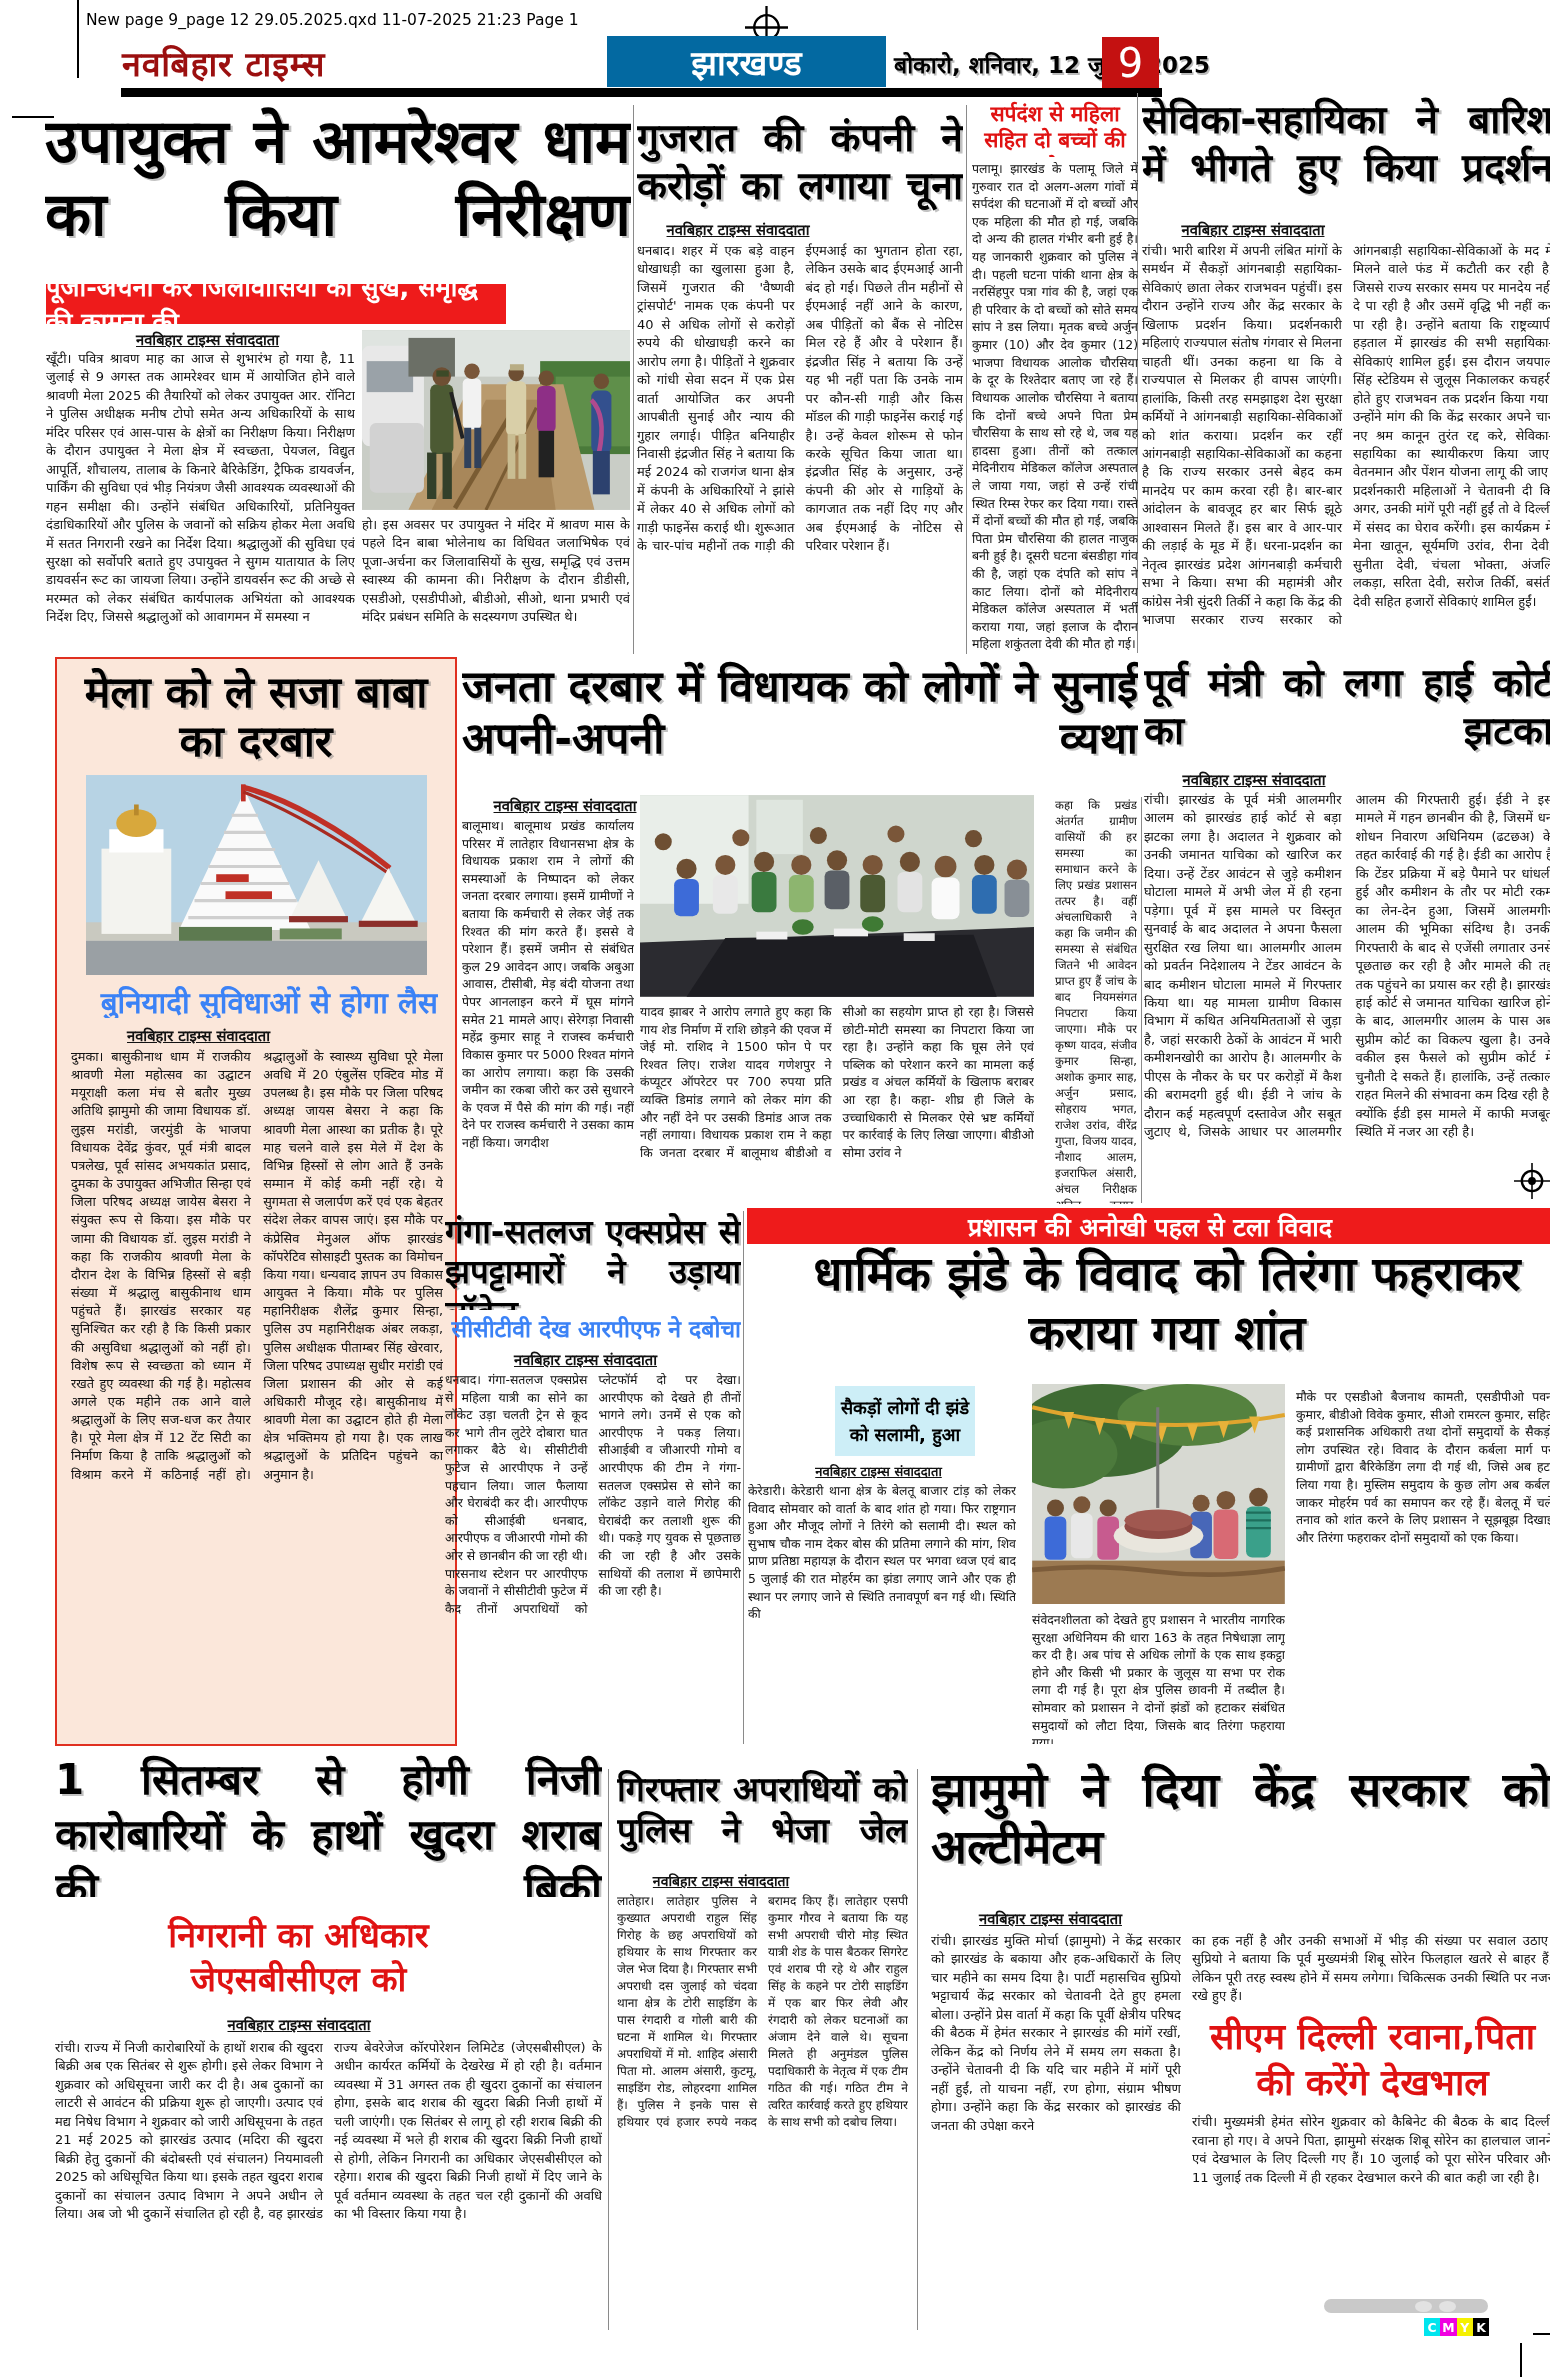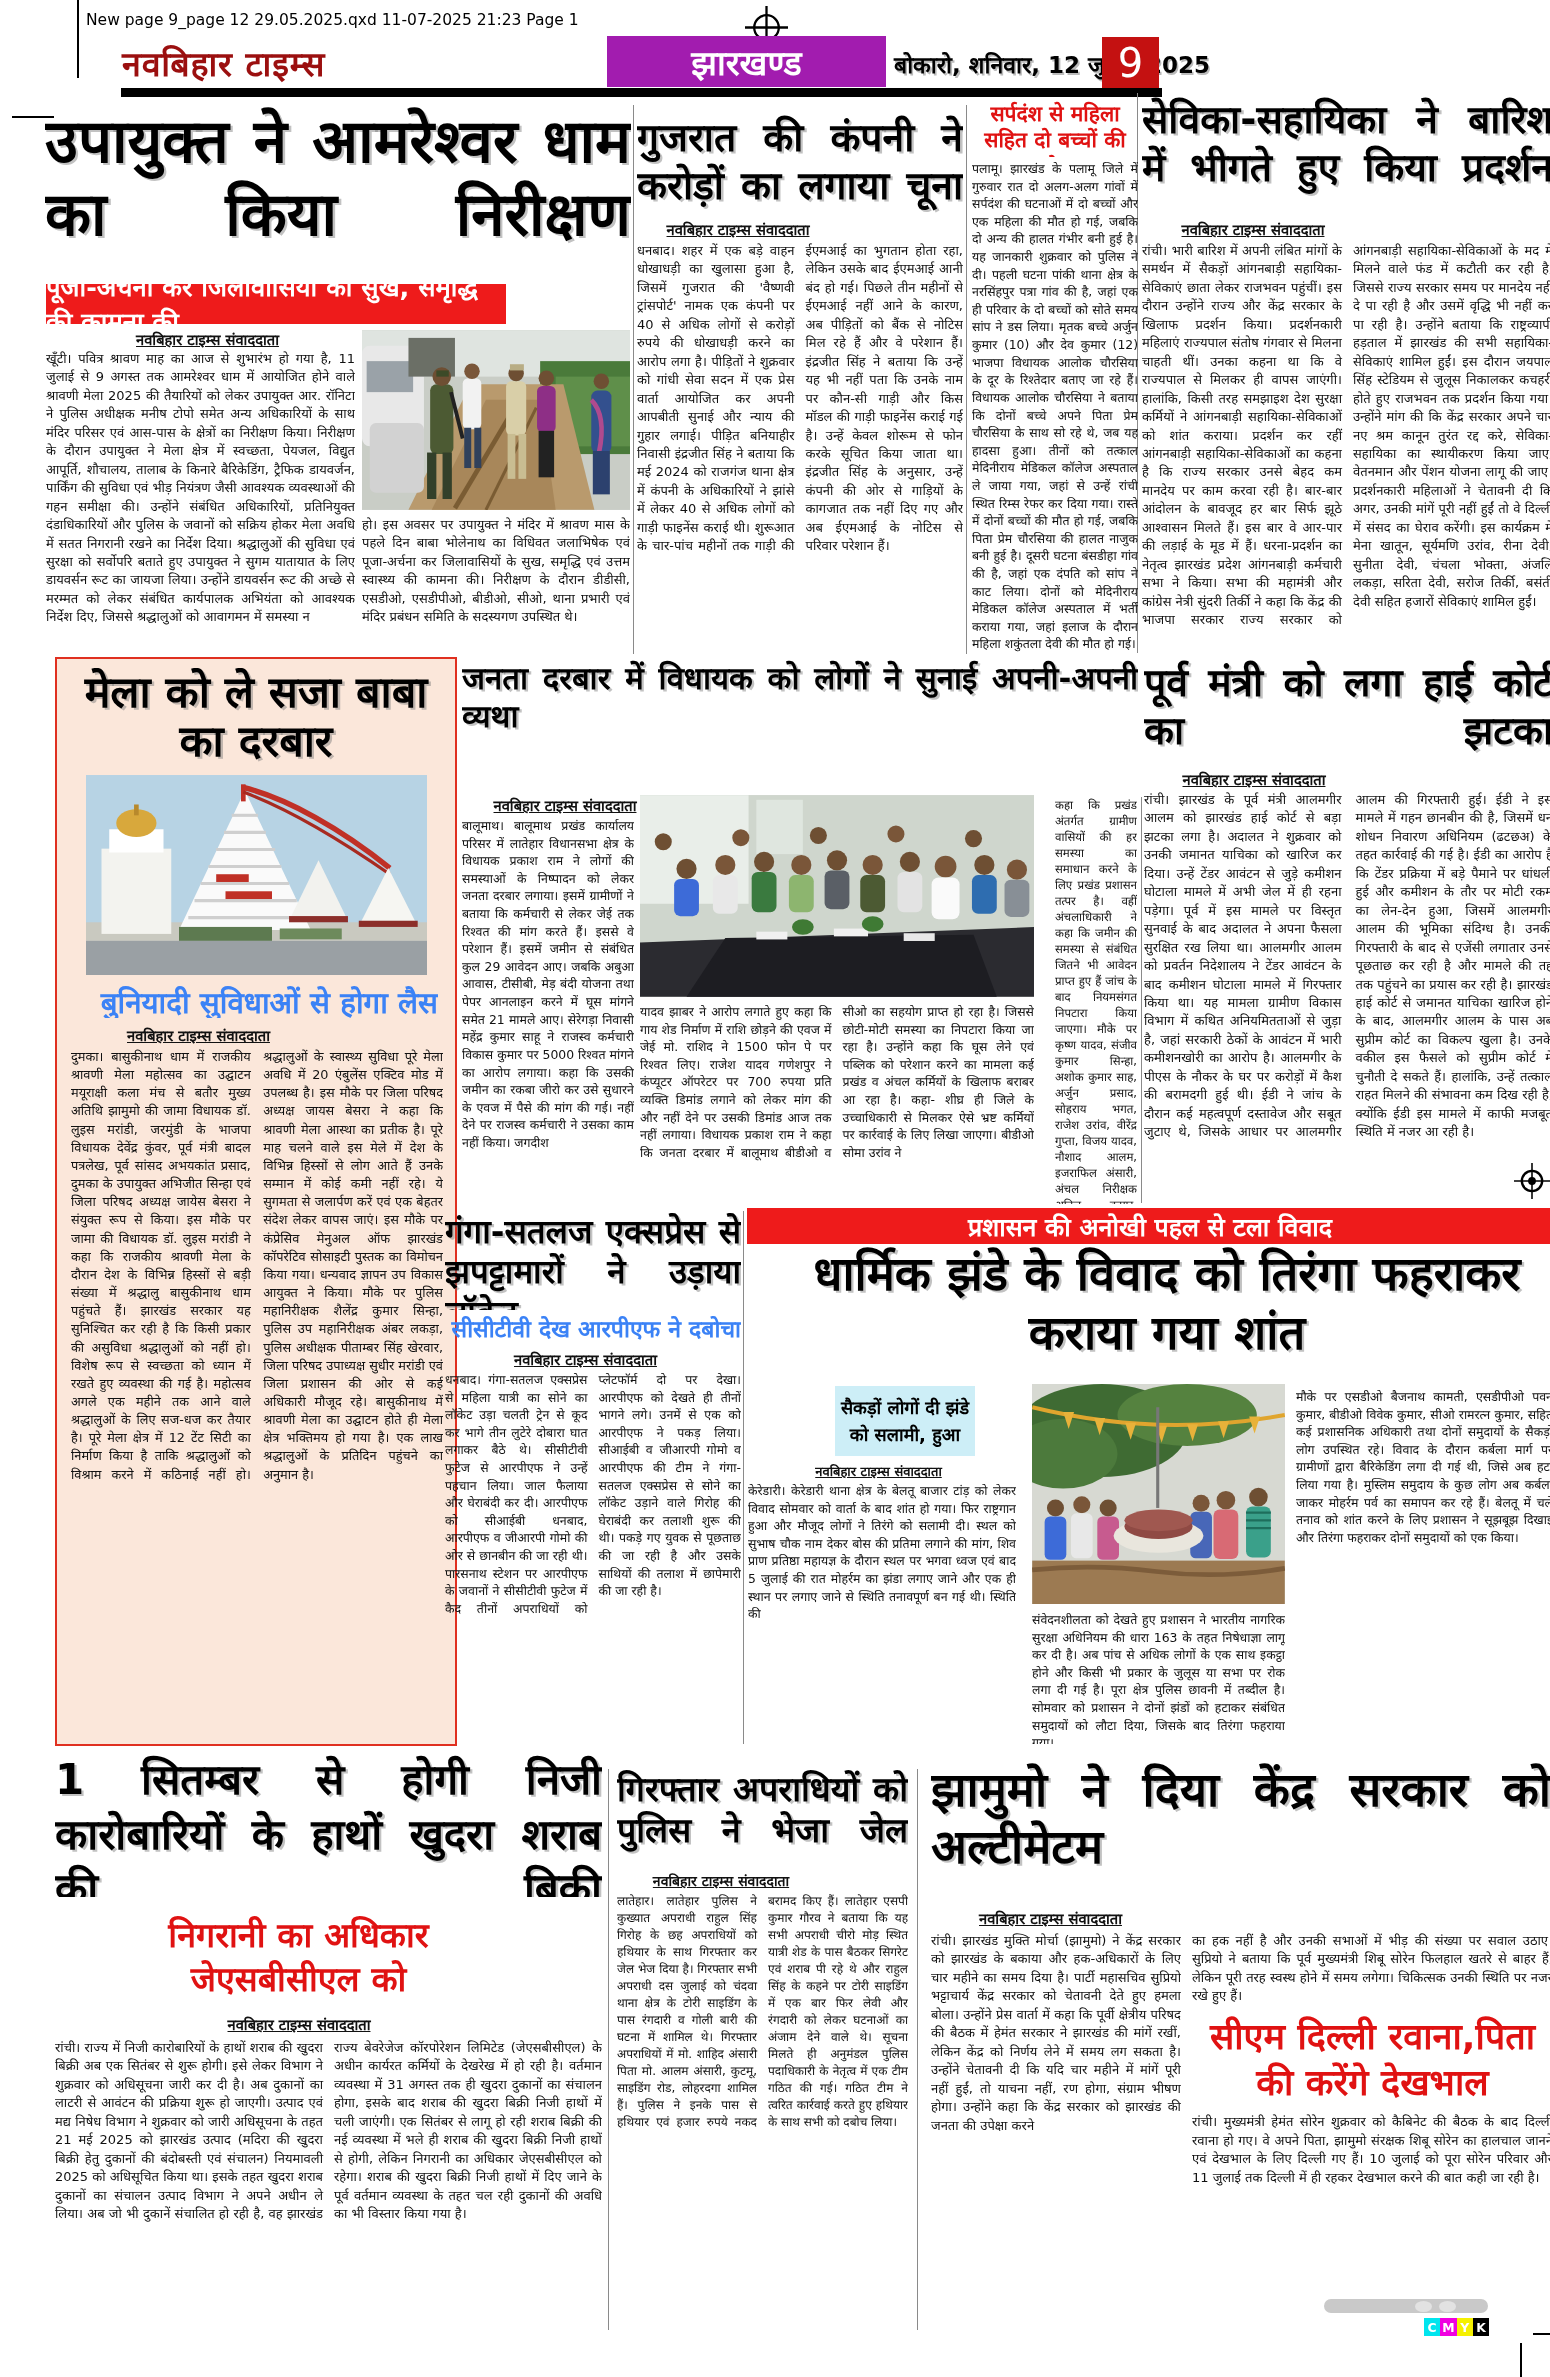--- a/index.html
+++ b/index.html
@@ -2,21 +2,21 @@
 <html style="font-size:12.4px"><head>
 <meta charset="utf-8">
 <style>
   html,body{margin:0;padding:0;background:#ffffff;}
   .page{position:relative;width:1550px;height:2377px;background:#ffffff;overflow:hidden;
         font-family:"DejaVu Sans",sans-serif;color:#111;margin-left:12px;}
   .abs{position:absolute;}
   .clip{overflow:hidden;}
   
   .papername{font-weight:bold;color:#9b0f0f;font-size:34px;letter-spacing:0.8px;}
-  .edition-box{background:#a21caf;color:#fff;font-weight:bold;font-size:34px;
+  .edition-box{background:#0369a1;color:#fff;font-weight:bold;font-size:34px;
                display:flex;align-items:center;justify-content:center;}
   .dateline{font-weight:bold;font-size:23px;color:#000;text-shadow:1.6px 1.6px 0 #bbb;white-space:nowrap;}
   .pagenum{background:#c41111;color:#fff;font-size:40px;display:flex;align-items:center;justify-content:center;}
   .rule{background:#000;}
   .vline{background:#8a8a8a;width:0.8px;}
   
   .hl{font-weight:bold;color:#000;line-height:1.22;text-align:justify;text-align-last:justify;
       text-shadow:2.3px 2.3px 0 rgba(120,120,120,.45);}
   .hl.center{text-align:center;text-align-last:center;}
   .hl.red{color:#e01212;text-shadow:none;}
@@ -167,21 +167,21 @@
     <rect x="352" y="188" width="76" height="8" fill="#8c2f2a"></rect>
     <rect x="262" y="182" width="76" height="8" fill="#8c2f2a"></rect>
     <rect x="120" y="196" width="120" height="18" fill="#5d7a50"></rect>
     <rect x="250" y="198" width="80" height="14" fill="#6d8a5c"></rect>
     <rect x="0" y="214" width="440" height="44" fill="#9aa0a4"></rect>
   </svg>
   <div class="abs subhead-black clip" style="left:62px;top:981px;width:364px;height:37px;font-size:29.5px;">बुनियादी सुविधाओं से होगा लैस</div>
   <div class="abs byline" style="left:70px;top:1025px;width:233px;">नवबिहार टाइम्स संवाददाता</div>
   <div class="abs body-txt cols2 clip" style="left:59px;top:1048px;width:372px;height:682px;column-gap:12.4px;font-size:12.8px;">दुमका। बासुकीनाथ धाम में राजकीय श्रावणी मेला महोत्सव का उद्घाटन मयूराक्षी कला मंच से बतौर मुख्य अतिथि झामुमो की जामा विधायक डॉ. लुइस मरांडी, जरमुंडी के भाजपा विधायक देवेंद्र कुंवर, पूर्व मंत्री बादल पत्रलेख, पूर्व सांसद अभयकांत प्रसाद, दुमका के उपायुक्त अभिजीत सिन्हा एवं जिला परिषद अध्यक्ष जायेस बेसरा ने संयुक्त रूप से किया। इस मौके पर जामा की विधायक डॉ. लुइस मरांडी ने कहा कि राजकीय श्रावणी मेला के दौरान देश के विभिन्न हिस्सों से बड़ी संख्या में श्रद्धालु बासुकीनाथ धाम पहुंचते हैं। झारखंड सरकार यह सुनिश्चित कर रही है कि किसी प्रकार की असुविधा श्रद्धालुओं को नहीं हो। विशेष रूप से स्वच्छता को ध्यान में रखते हुए व्यवस्था की गई है। महोत्सव अगले एक महीने तक आने वाले श्रद्धालुओं के लिए सज-धज कर तैयार है। पूरे मेला क्षेत्र में 12 टेंट सिटी का निर्माण किया है ताकि श्रद्धालुओं को विश्राम करने में कठिनाई नहीं हो। श्रद्धालुओं के स्वास्थ्य सुविधा पूरे मेला अवधि में 20 एंबुलेंस एक्टिव मोड में उपलब्ध है। इस मौके पर जिला परिषद अध्यक्ष जायस बेसरा ने कहा कि श्रावणी मेला आस्था का प्रतीक है। पूरे माह चलने वाले इस मेले में देश के विभिन्न हिस्सों से लोग आते हैं उनके सम्मान में कोई कमी नहीं रहे। ये सुगमता से जलार्पण करें एवं एक बेहतर संदेश लेकर वापस जाएं। इस मौके पर कंप्रेसिव मेनुअल ऑफ झारखंड कॉपरेटिव सोसाइटी पुस्तक का विमोचन किया गया। धन्यवाद ज्ञापन उप विकास आयुक्त ने किया। मौके पर पुलिस महानिरीक्षक शैलेंद्र कुमार सिन्हा, पुलिस उप महानिरीक्षक अंबर लकड़ा, पुलिस अधीक्षक पीताम्बर सिंह खेरवार, जिला परिषद उपाध्यक्ष सुधीर मरांडी एवं जिला प्रशासन की ओर से कई अधिकारी मौजूद रहे। बासुकीनाथ में श्रावणी मेला का उद्घाटन होते ही मेला क्षेत्र भक्तिमय हो गया है। एक लाख श्रद्धालुओं के प्रतिदिन पहुंचने का अनुमान है।</div>
 
-  <div class="abs hl clip" style="left:450px;top:660px;width:676px;height:118px;font-size:31px;">जनता दरबार में विधायक को लोगों ने सुनाई अपनी-अपनी व्यथा</div>
+  <div class="abs hl clip" style="left:450px;top:660px;width:676px;height:118px;font-size:43px;">जनता दरबार में विधायक को लोगों ने सुनाई अपनी-अपनी व्यथा</div>
   <div class="abs byline" style="left:456px;top:795px;width:194px;">नवबिहार टाइम्स संवाददाता</div>
   <div class="abs body-txt clip" style="left:450px;top:817px;width:172px;height:386px;font-size:12.4px;">बालूमाथ। बालूमाथ प्रखंड कार्यालय परिसर में लातेहार विधानसभा क्षेत्र के विधायक प्रकाश राम ने लोगों की समस्याओं के निष्पादन को लेकर जनता दरबार लगाया। इसमें ग्रामीणों ने बताया कि कर्मचारी से लेकर जेई तक रिश्वत की मांग करते हैं। इससे वे परेशान हैं। इसमें जमीन से संबंधित कुल 29 आवेदन आए। जबकि अबुआ आवास, टीसीबी, मेड़ बंदी योजना तथा पेपर आनलाइन करने में घूस मांगने समेत 21 मामले आए। सेरेगड़ा निवासी महेंद्र कुमार साहू ने राजस्व कर्मचारी विकास कुमार पर 5000 रिश्वत मांगने का आरोप लगाया। कहा कि उसकी जमीन का रकबा जीरो कर उसे सुधारने के एवज में पैसे की मांग की गई। नहीं देने पर राजस्व कर्मचारी ने उसका काम नहीं किया। जगदीश</div>
 
   <svg class="abs photo" style="left:628px;top:795px;" width="394" height="202" viewBox="0 0 508 260">
     <rect width="508" height="260" fill="#cfd6cd"></rect>
     <rect x="0" y="0" width="140" height="140" fill="#e9eee9"></rect>
     <rect x="150" y="6" width="60" height="70" fill="#dfe6df"></rect>
     <g>
       <circle cx="60" cy="95" r="13" fill="#6e4f33"></circle>
         <rect x="44" y="108" width="32" height="48" rx="8" fill="#3d6bd8"></rect>

